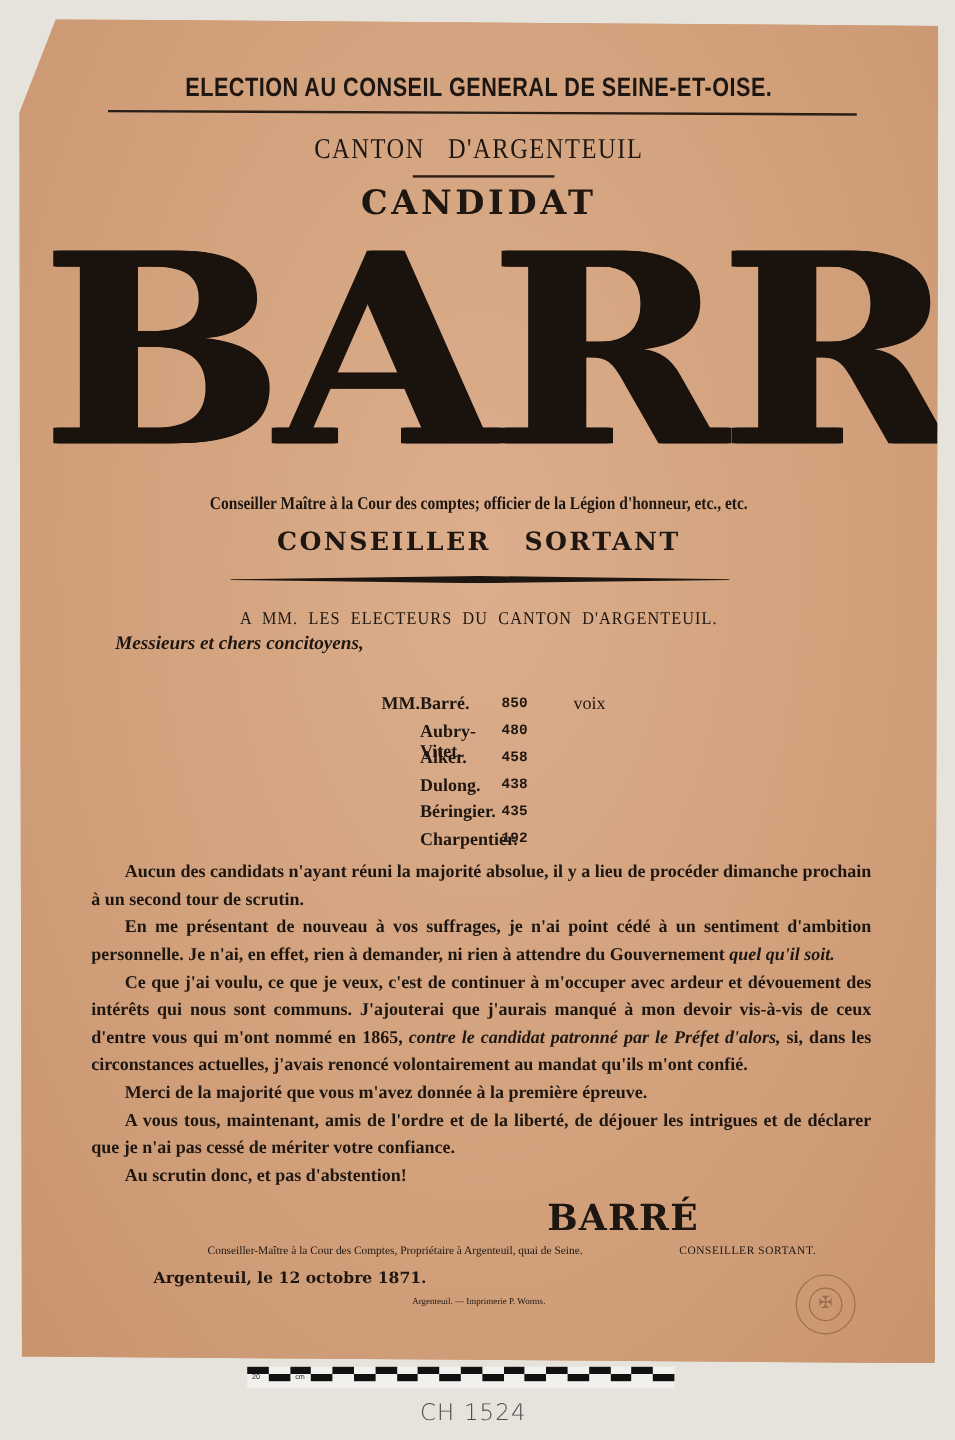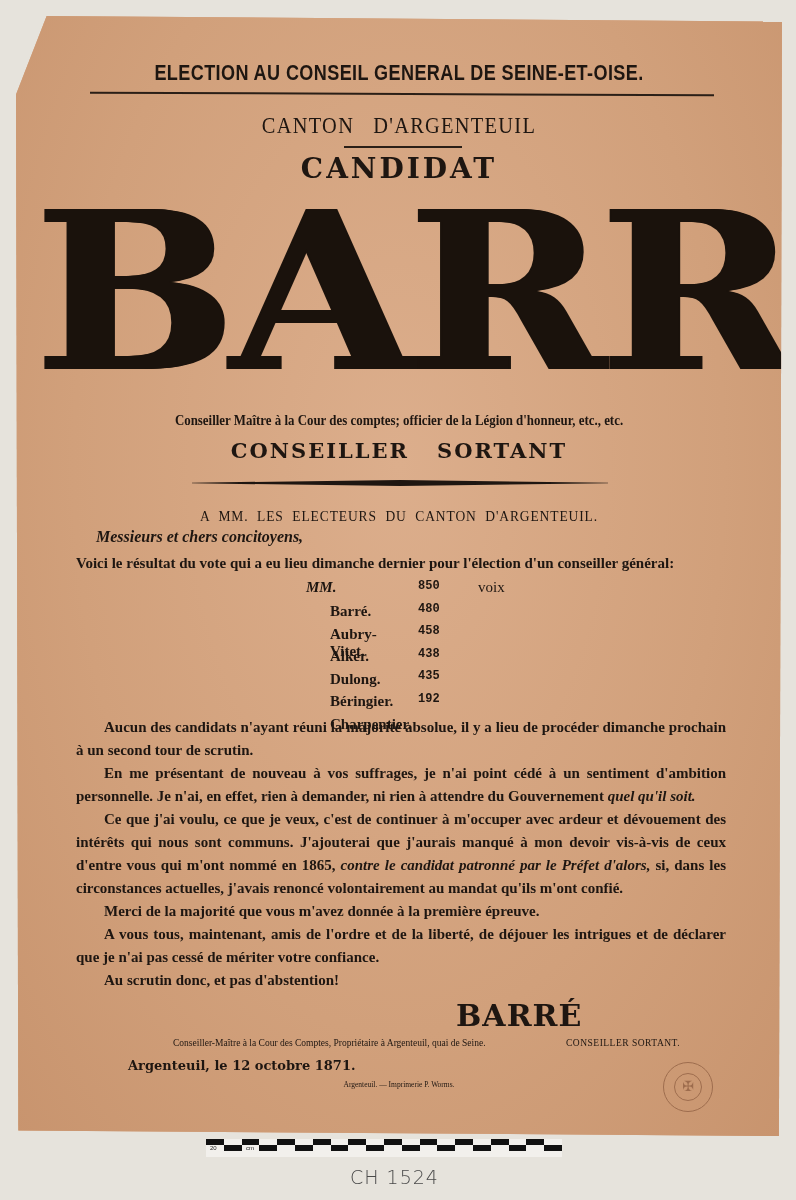--- a/index.html
+++ b/index.html
@@ -27,22 +27,22 @@
   .ornament { position:absolute; left:176px; width:416px; top:464px; height:6px; }
   .ornament .half { position:absolute; top:0; height:6px; width:50%; background:#1e1611; }
   .ornament .l { left:0; clip-path:polygon(0 45%, 100% 0, 100% 100%, 0 55%); }
   .ornament .r { right:0; clip-path:polygon(0 0, 100% 45%, 100% 55%, 0 100%); }
   .t-electeurs { top:492px; font-size:15px; letter-spacing:1px; transform:scaleX(0.9); }
   .t-messieurs { position:absolute; left:80px; top:512px; font-size:16px; font-style:italic; font-weight:bold; }
   .body-text { position:absolute; left:60px; width:650px; font-size:15px; font-weight:bold; line-height:23px; }
   .t-voici { top:536px; text-align:justify; }
   .results { position:absolute; left:290px; top:563px; font-size:15px; font-weight:bold; }
   .results .row { position:relative; height:22.5px; }
-  .results .prefix { position:absolute; left:0; width:40px;font-style:italic; }
-  .results .cand { position:absolute; left:24px;margin-top:24px; }
+  .results .prefix { position:absolute; left:12px; width:40px; }
+  .results .cand { position:absolute; left:44px; }
   .results .votes { position:absolute; left:112px; font-family:Liberation Mono, monospace; font-size:12px; }
   .results .unit { position:absolute; left:172px; font-weight:normal; }
   .para { text-indent:28px; text-align:justify; margin:0; }
   .t-paras { top:700px; }
   .it { font-style:italic;margin-top:40px; }
   .t-signature { position:absolute; left:440px; top:982px; font-family:"DejaVu Serif",serif; font-weight:900; font-size:30px; letter-spacing:1px; }
   .t-sig-line { position:absolute; left:157px; top:1022px; font-size:9.5px; }
   .t-sig-role { position:absolute; left:550px; top:1022px; font-size:9.5px; letter-spacing:0.5px; }
   .t-date { position:absolute; left:112px; top:1042px; font-family:"DejaVu Serif",serif; font-weight:bold; font-size:13px; }
   .t-printer { position:absolute; left:0; width:100%; text-align:center; top:1064px; font-size:7.5px; }
@@ -65,21 +65,20 @@
   <div class="abs t-candidat">CANDIDAT</div>
   <div class="abs t-name">BARRÉ</div>
   <div class="abs t-title">Conseiller Maître à la Cour des comptes; officier de la Légion d'honneur, etc., etc.</div>
   <div class="abs t-sortant" style="white-space:pre">CONSEILLER   SORTANT</div>
   <div class="ornament">
     <div class="half l"></div>
       <div class="half r"></div>
   </div>
   <div class="abs t-electeurs" style="white-space:pre">A  MM.  LES  ELECTEURS  DU  CANTON  D'ARGENTEUIL.</div>
   <div class="t-messieurs">Messieurs et chers concitoyens,</div>
-  <div class="body-text t-voici">Voici le résultat du vote qui a eu lieu dimanche dernier pour l'élection d'un conseiller général:</div>
 
   <div class="results">
     <div class="row">
       <span class="prefix">MM.</span>
       <span class="cand">Barré.</span>
       <span class="votes">850</span>
       <span class="unit">voix</span>
     </div>
     <div class="row">
       <span class="cand">Aubry-Vitet.</span>

